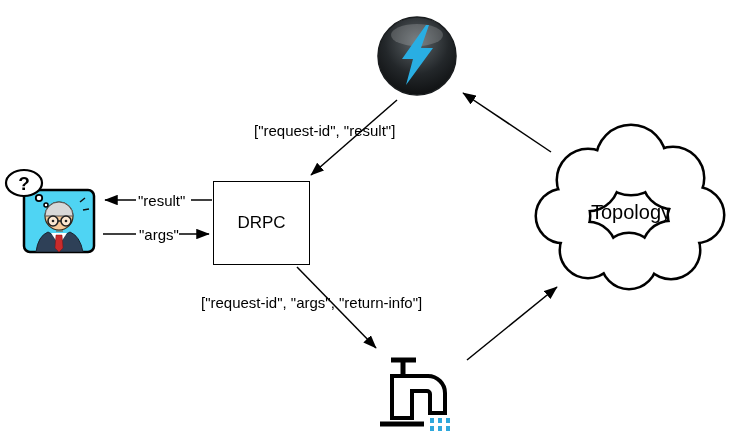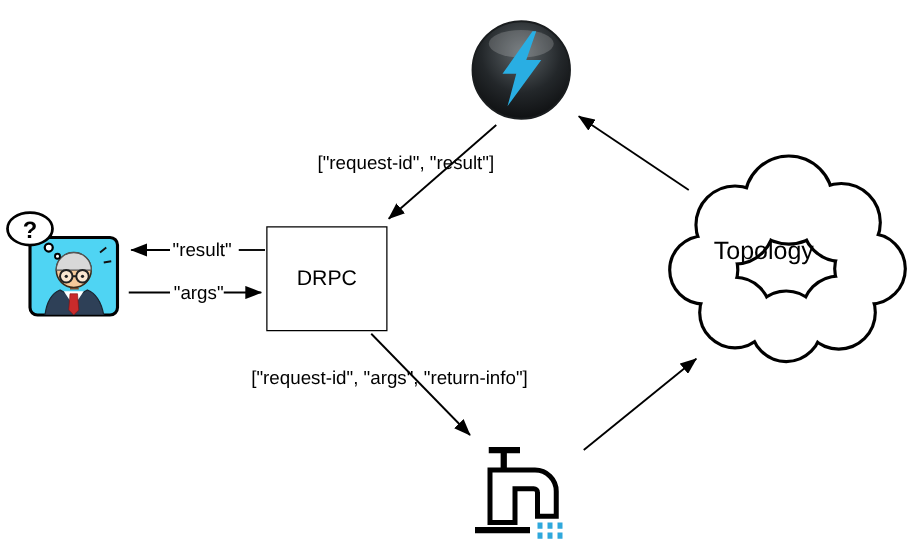--- a/index.html
+++ b/index.html
@@ -26,22 +26,23 @@
     border:1.6px solid #000;
     display:flex;
     flex-direction:column;
     align-items:center;
     justify-content:center;
     font-size:17px;
     line-height:26px;
   }
   #topology-label{
     position:absolute;
-    left:571px;top:190px;
+    left:571px;top:201px;
     width:120px;
+    text-align:center;
     font-size:20px;
   }
   svg{display:block;}
 </style>
 </head>
 <body>
 
 <div id="canvas">
 
   <svg class="abs" style="left:0;top:0;" width="730" height="440">

